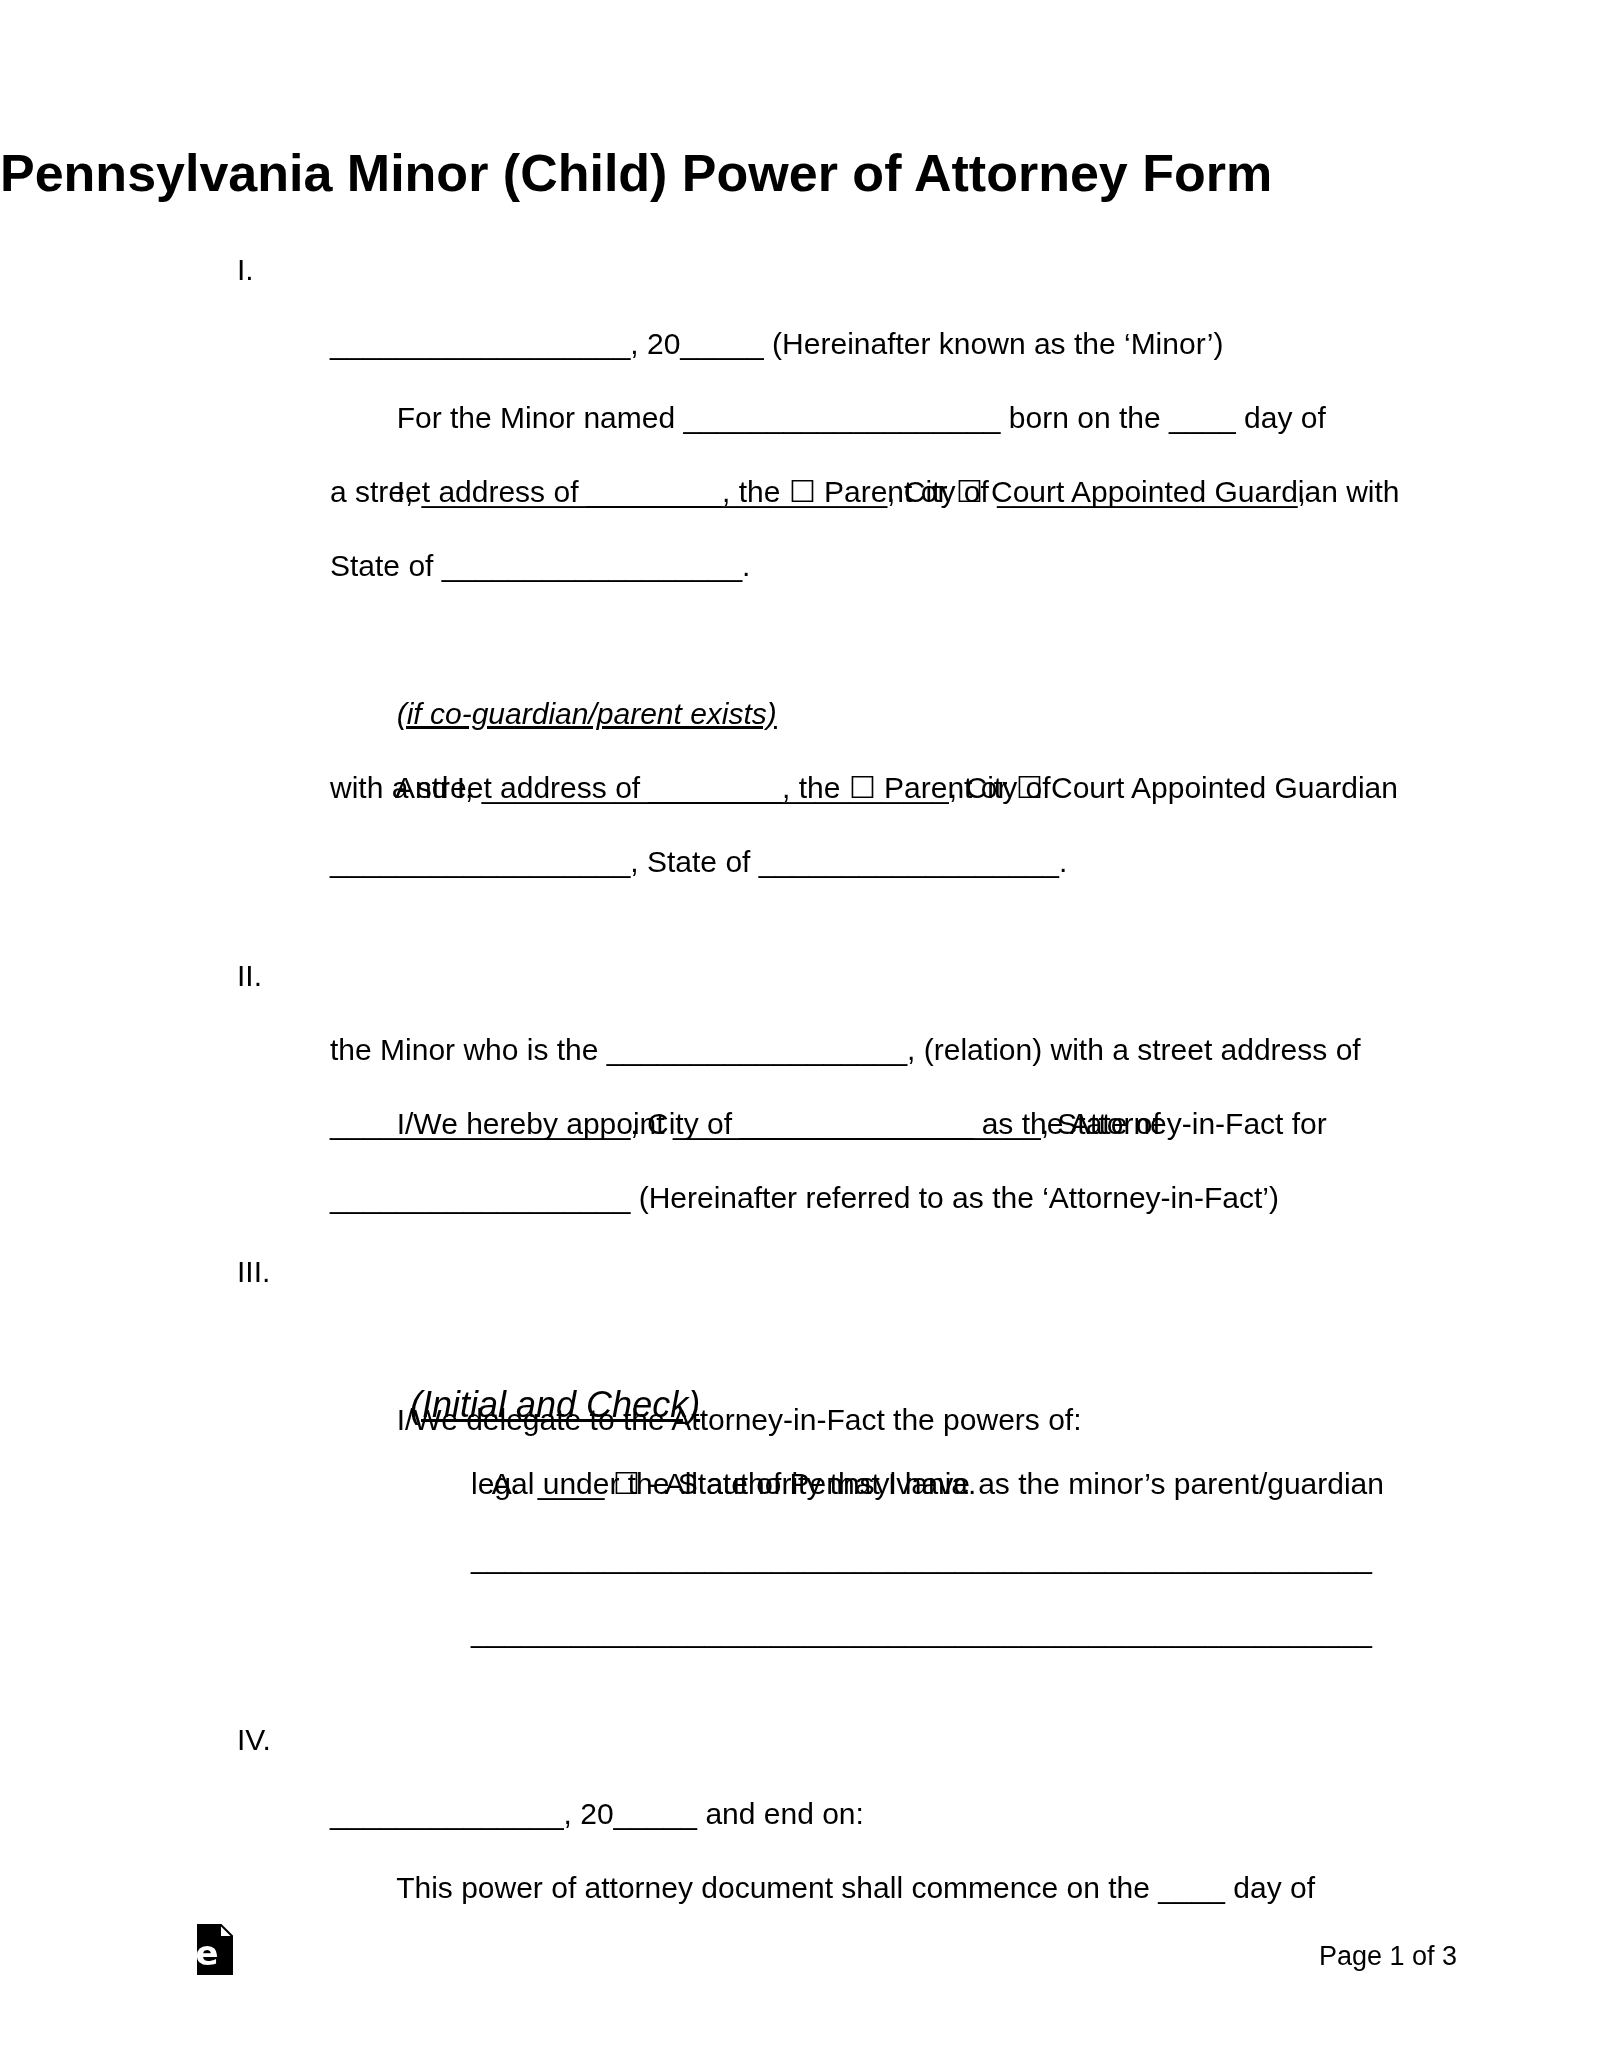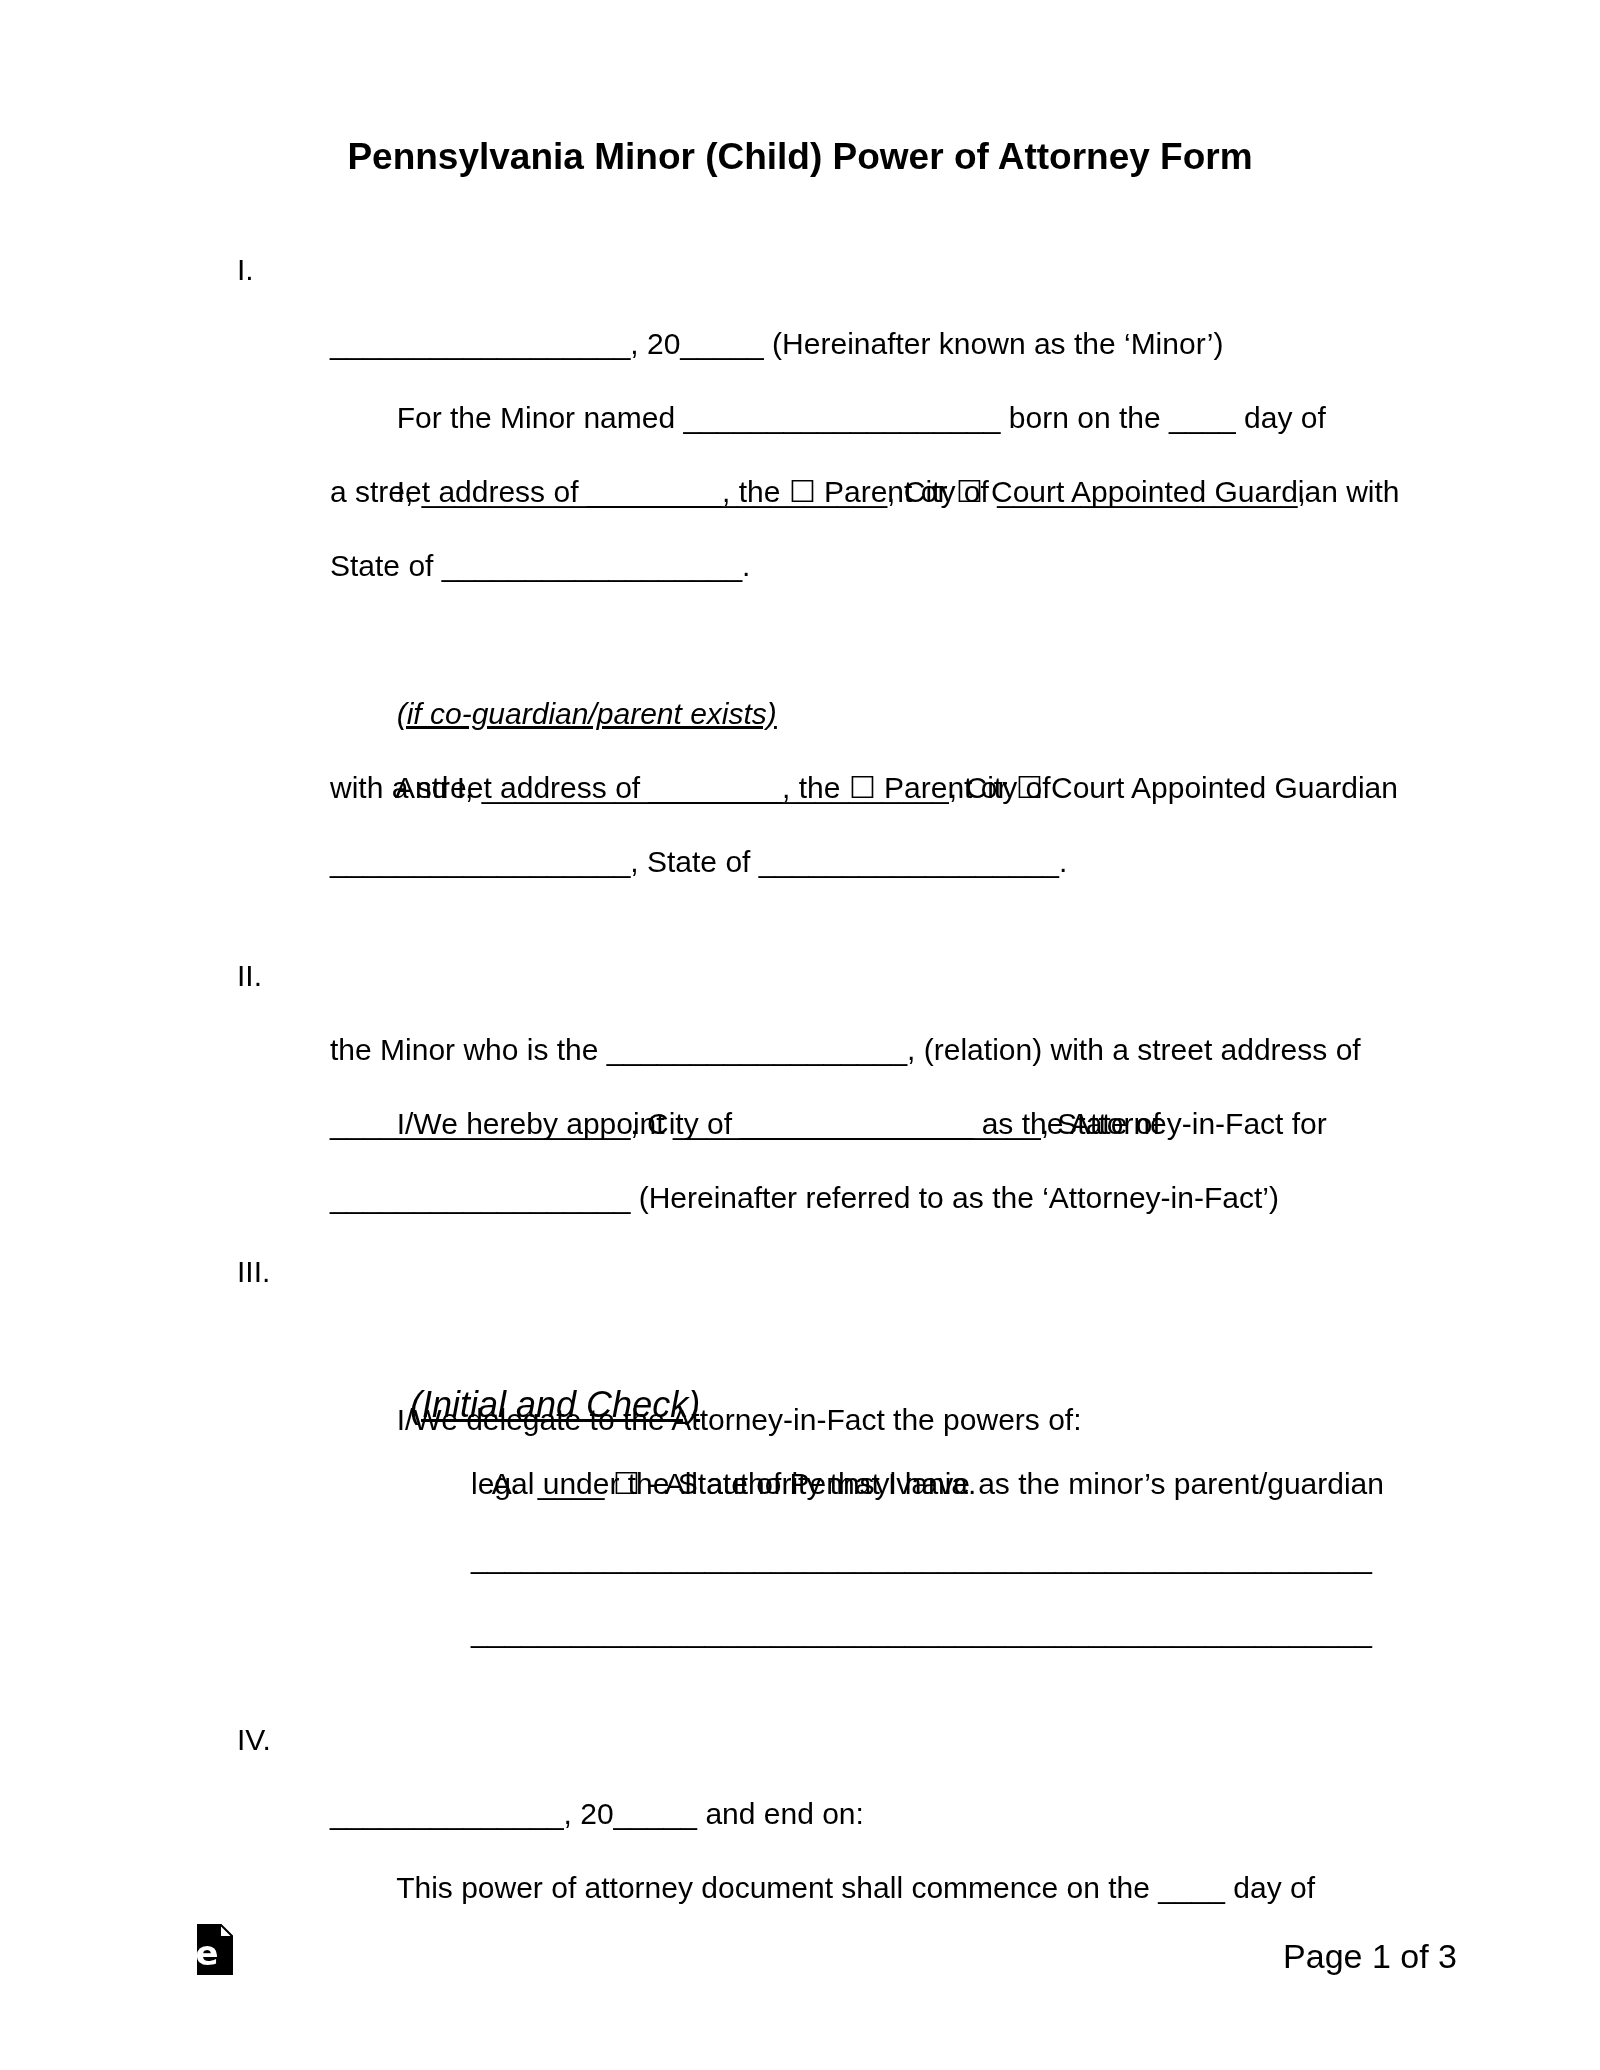--- a/index.html
+++ b/index.html
@@ -11,27 +11,27 @@
     position: relative;
     width: 1600px;
     height: 2070px;
     background: #ffffff;
     color: #000000;
     font-family: "Liberation Sans", sans-serif;
     overflow: hidden;
   }
   .doc-title {
     position: absolute;
-    top: 128px;
+    top: 144px;
     left: 0;
     width: 100%;
     height: 58px;
     line-height: 58px;
-    text-align: center;
-    font-size: 37px;
+    text-align: left;
+    font-size: 52px;
     font-weight: bold;
     white-space: pre;
   }
   .content {
     position: absolute;
     top: 233px;
     left: 330px;
     width: 1160px;
   }
   .section { position: relative; }
@@ -71,21 +71,21 @@
     top: 1924px;
     width: 36px;
     height: 51px;
   }
   .page-label {
     position: absolute;
     top: 1941px;
     right: 143px;
     height: 30px;
     line-height: 30px;
-    font-size: 34px;
+    font-size: 27px;
     white-space: pre;
   }
 </style>
 </head>
 <body>
 
 <div class="page">
 
   <div class="doc-title">Pennsylvania Minor (Child) Power of Attorney Form</div>
 

